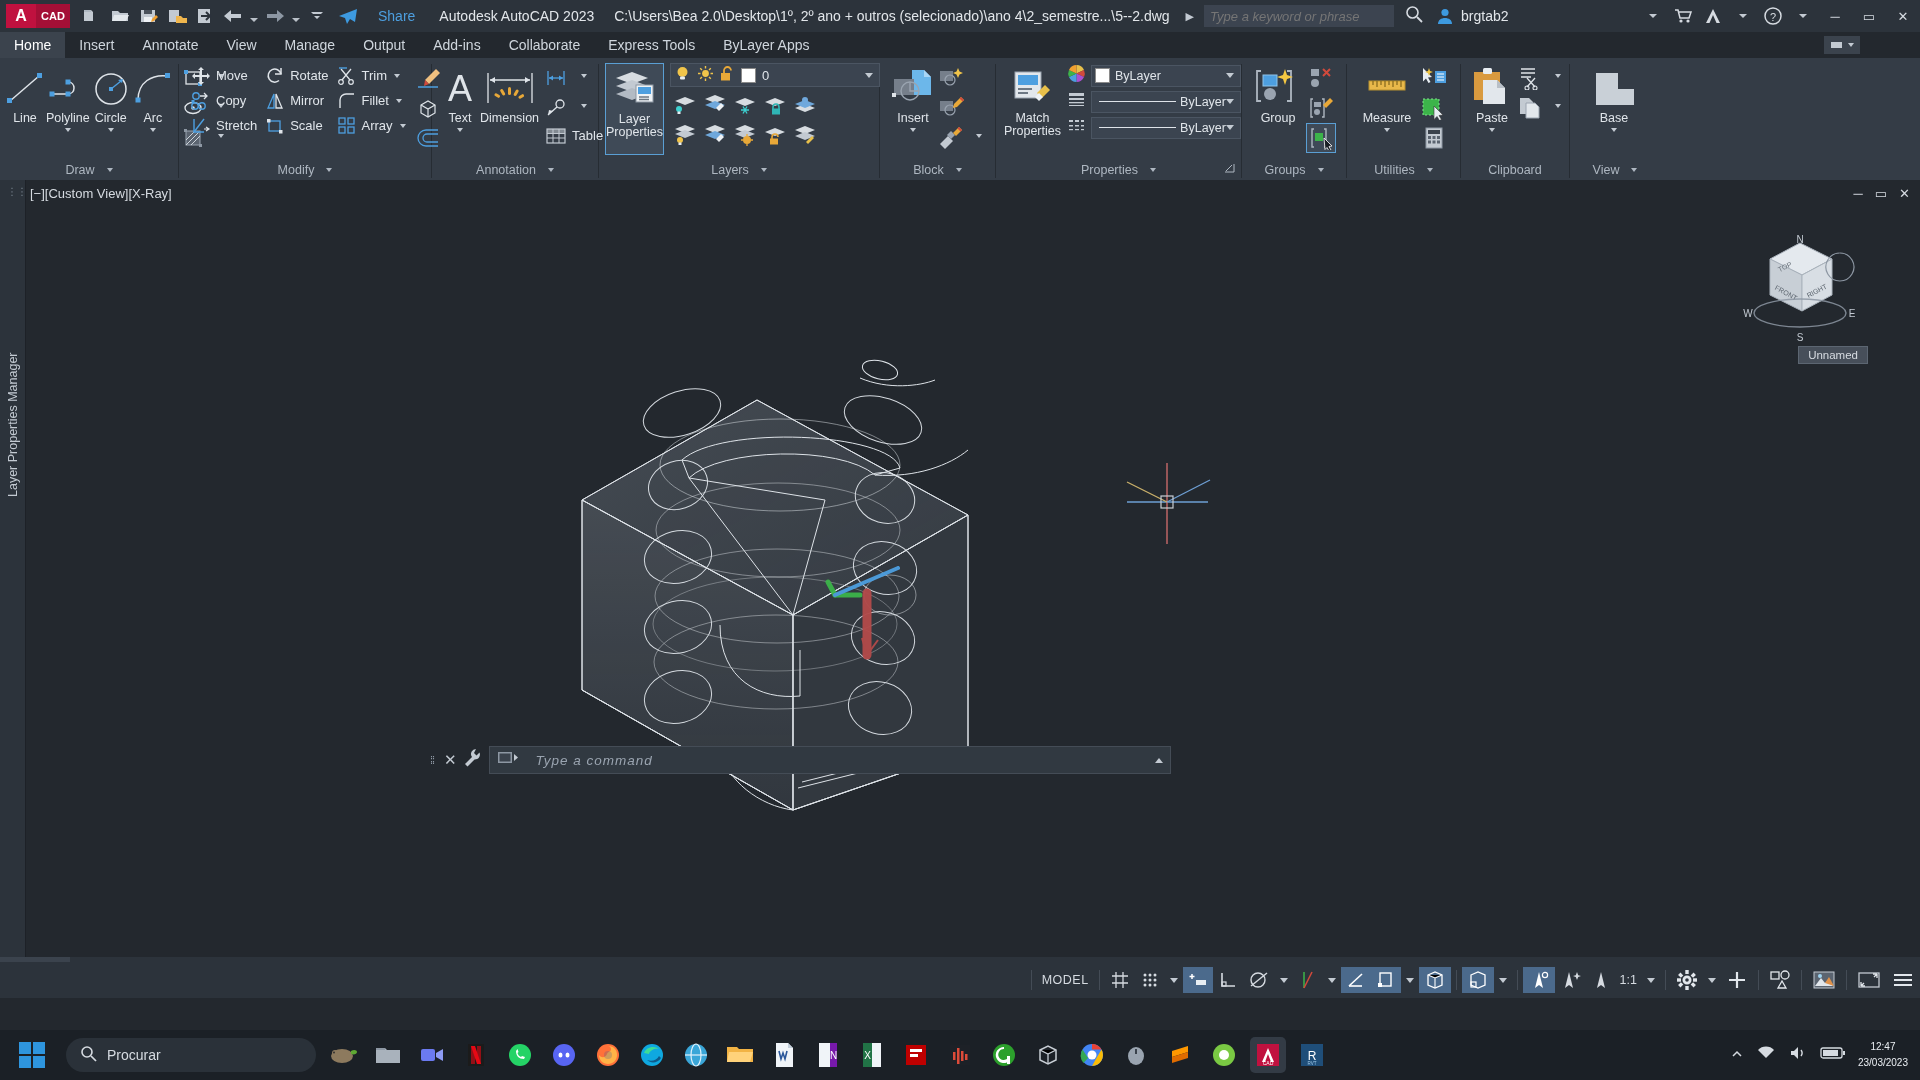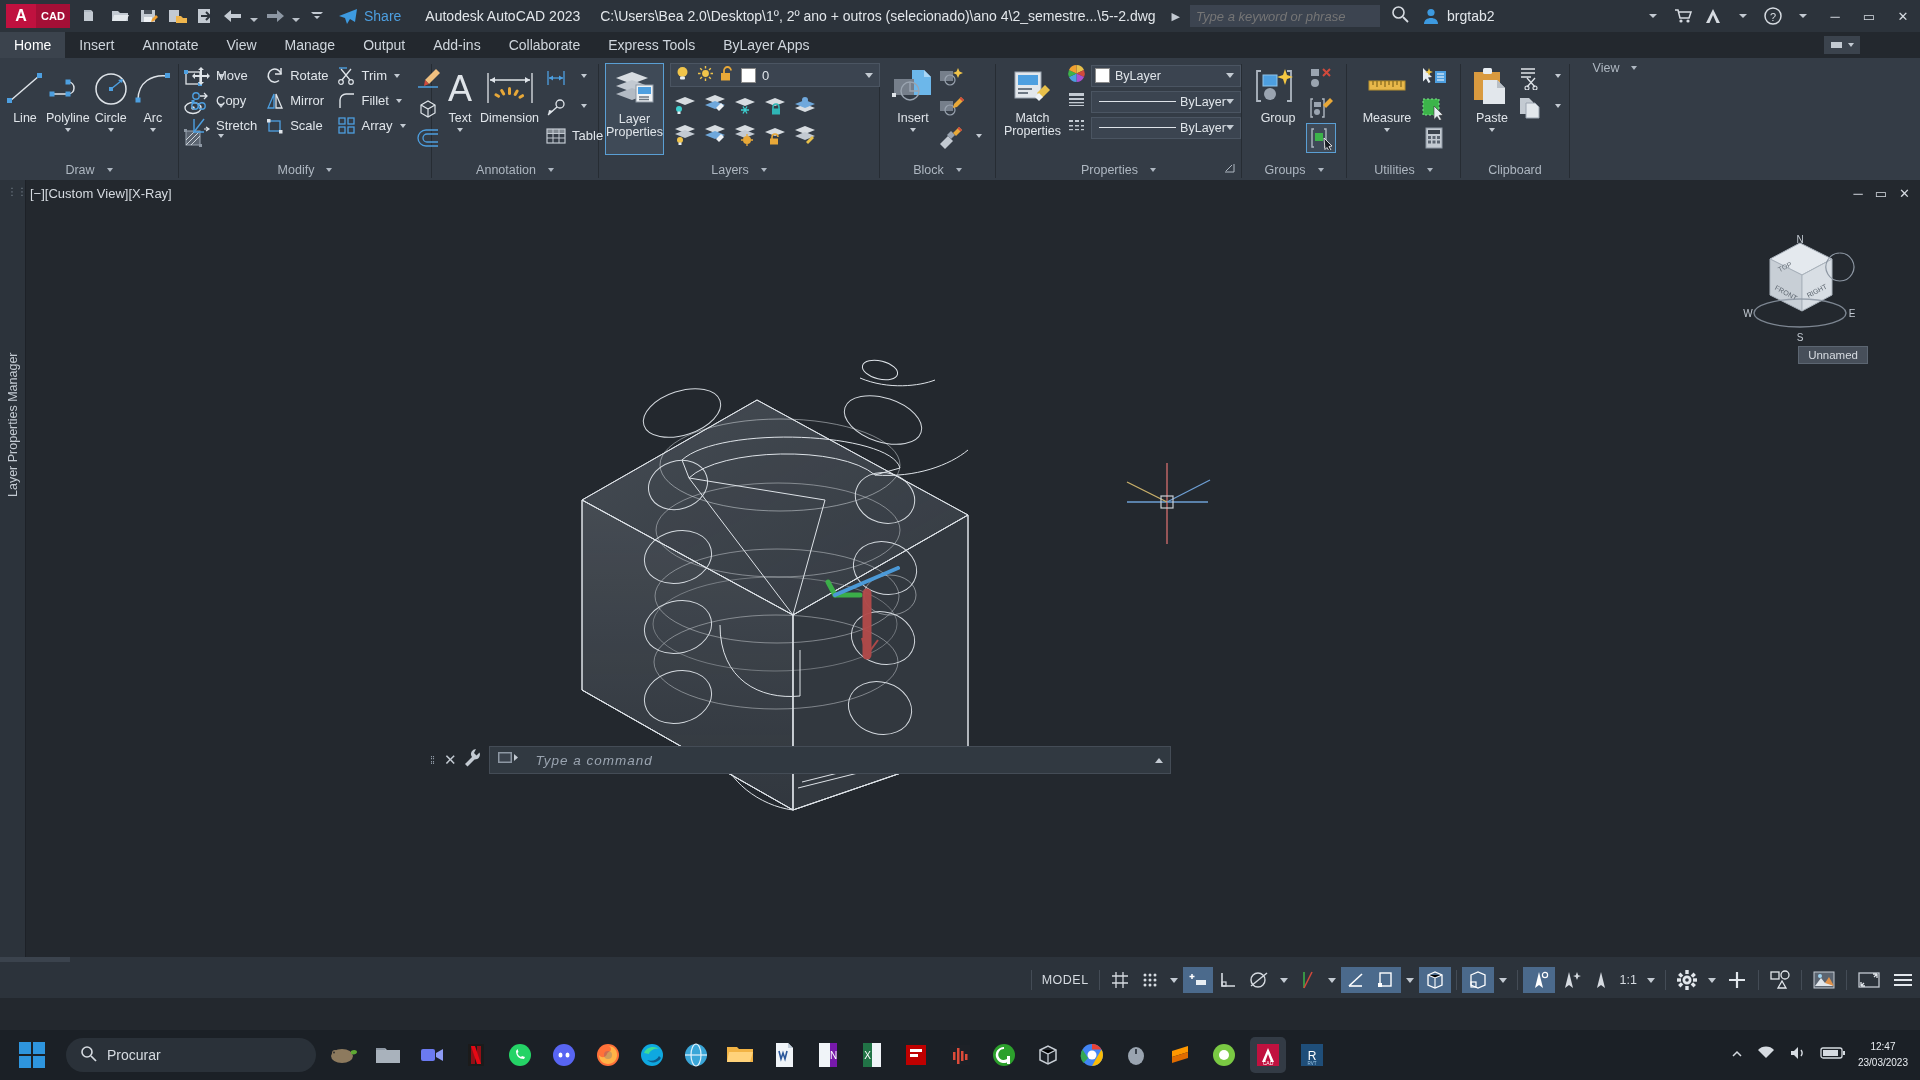--- a/index.html
+++ b/index.html
@@ -35,21 +35,21 @@
   .qicon svg { display: block; }
   .tiny-arrow {
     width: 12px; height: 24px; display: flex; align-items: flex-end;
     justify-content: center; padding-bottom: 6px; cursor: pointer;
   }
   .tiny-arrow:after {
     content: ''; border-left: 4px solid transparent;
     border-right: 4px solid transparent; border-top: 4px solid #b9c0c8;
   }
   .share-btn {
-    display: flex; align-items: center; gap: 6px; margin-left: 8px;
+    display: flex; align-items: center; gap: 20px; margin-left: 8px;
     color: #4d9fe0; font-size: 14px; cursor: pointer;
   }
   .app-title { margin-left: 24px; color: #e2e6ea; font-size: 14px; white-space: nowrap; }
   .doc-path { margin-left: 20px; color: #e2e6ea; font-size: 14px; white-space: nowrap; }
   .path-caret { margin-left: 16px; color: #c3cad2; font-size: 11px; }
   .search-box {
     margin-left: 10px; width: 190px; height: 22px; background: #3c4450;
     border: none; color: #8d97a3; font-size: 13px; font-style: italic;
     padding: 0 6px; font-family: "Liberation Sans", sans-serif;
   }
@@ -1057,20 +1057,31 @@
           </div>
         </div>
       </div>
       <div class="panel-title">
         <span>Clipboard</span>
       </div>
     </div>
     <div class="panel-sep"></div>
 
     <div class="panel" style="width:90px;">
+      <div class="panel-body" style="padding-left:14px;">
+        <div class="bigbtn" style="width:60px;">
+          <div class="ic">
+            <svg width="48" height="42" viewBox="0 0 48 42">
+                <path d="M6 6h22v16h16v16H6z" fill="#c9d0d7"></path>
+              </svg>
+          </div>
+          <div class="lbl">Base</div>
+          <div class="dd"></div>
+        </div>
+      </div>
       <div class="panel-title">
         <span>View</span>
         <span class="pt-caret"></span>
       </div>
     </div>
   </div>
 
   <div class="canvas-wrap">
 
     <div class="vp-dots">⣿</div>

